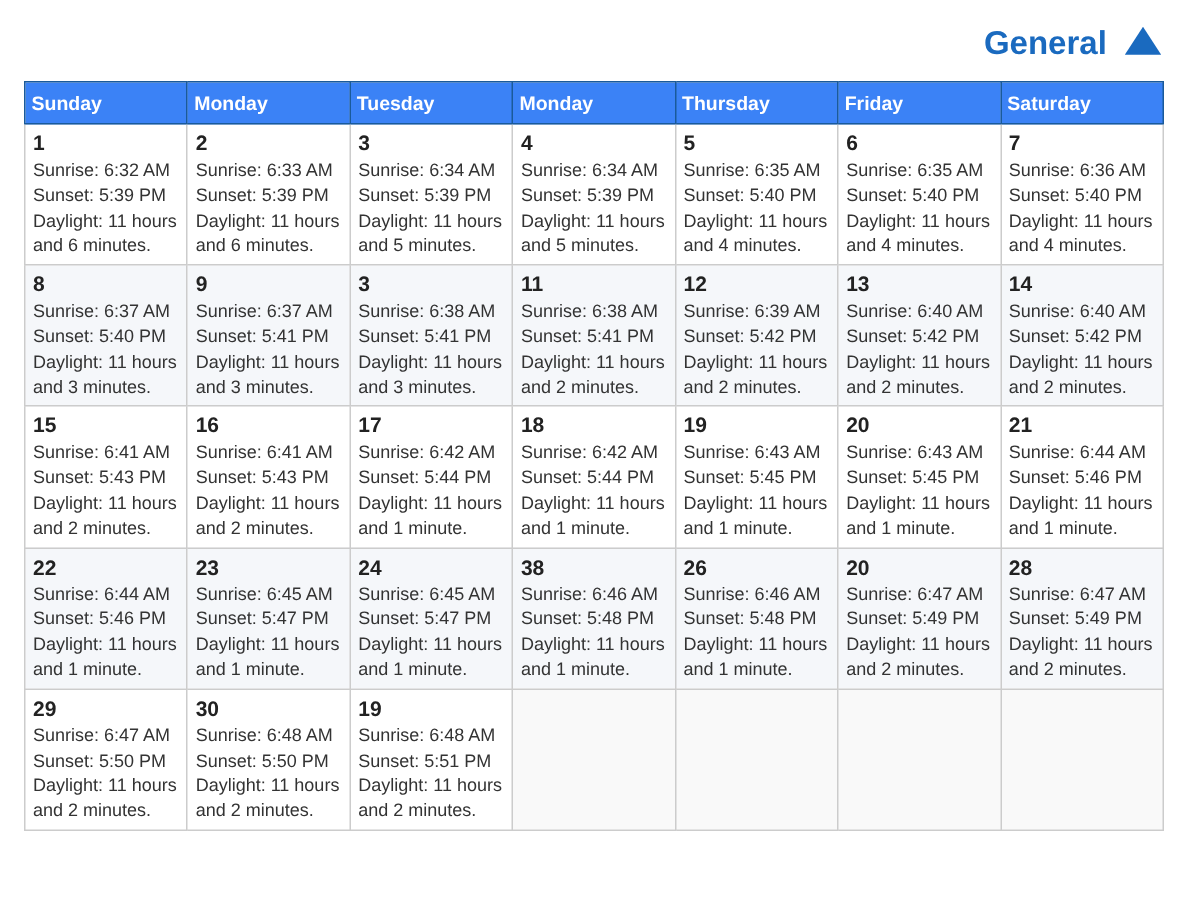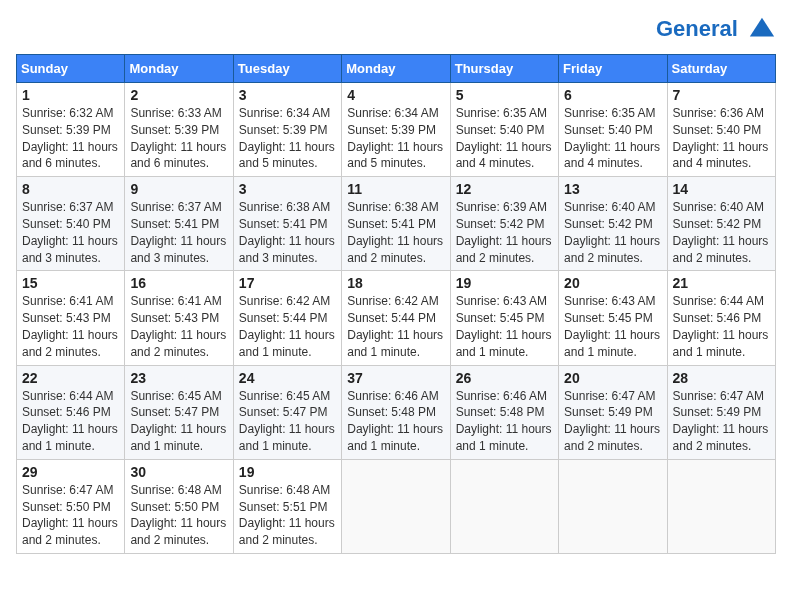--- a/index.html
+++ b/index.html
@@ -313,21 +313,21 @@
         </td>
         <td>
           <span class="day-number">24</span>
           <span class="day-info">
             Sunrise: 6:45 AM<br>
             Sunset: 5:47 PM<br>
             Daylight: 11 hours and 1 minute.
           </span>
         </td>
         <td>
-          <span class="day-number">37</span>
+          <span class="day-number">38</span>
           <span class="day-info">
             Sunrise: 6:46 AM<br>
             Sunset: 5:48 PM<br>
             Daylight: 11 hours and 1 minute.
           </span>
         </td>
         <td>
           <span class="day-number">26</span>
           <span class="day-info">
             Sunrise: 6:46 AM<br>

